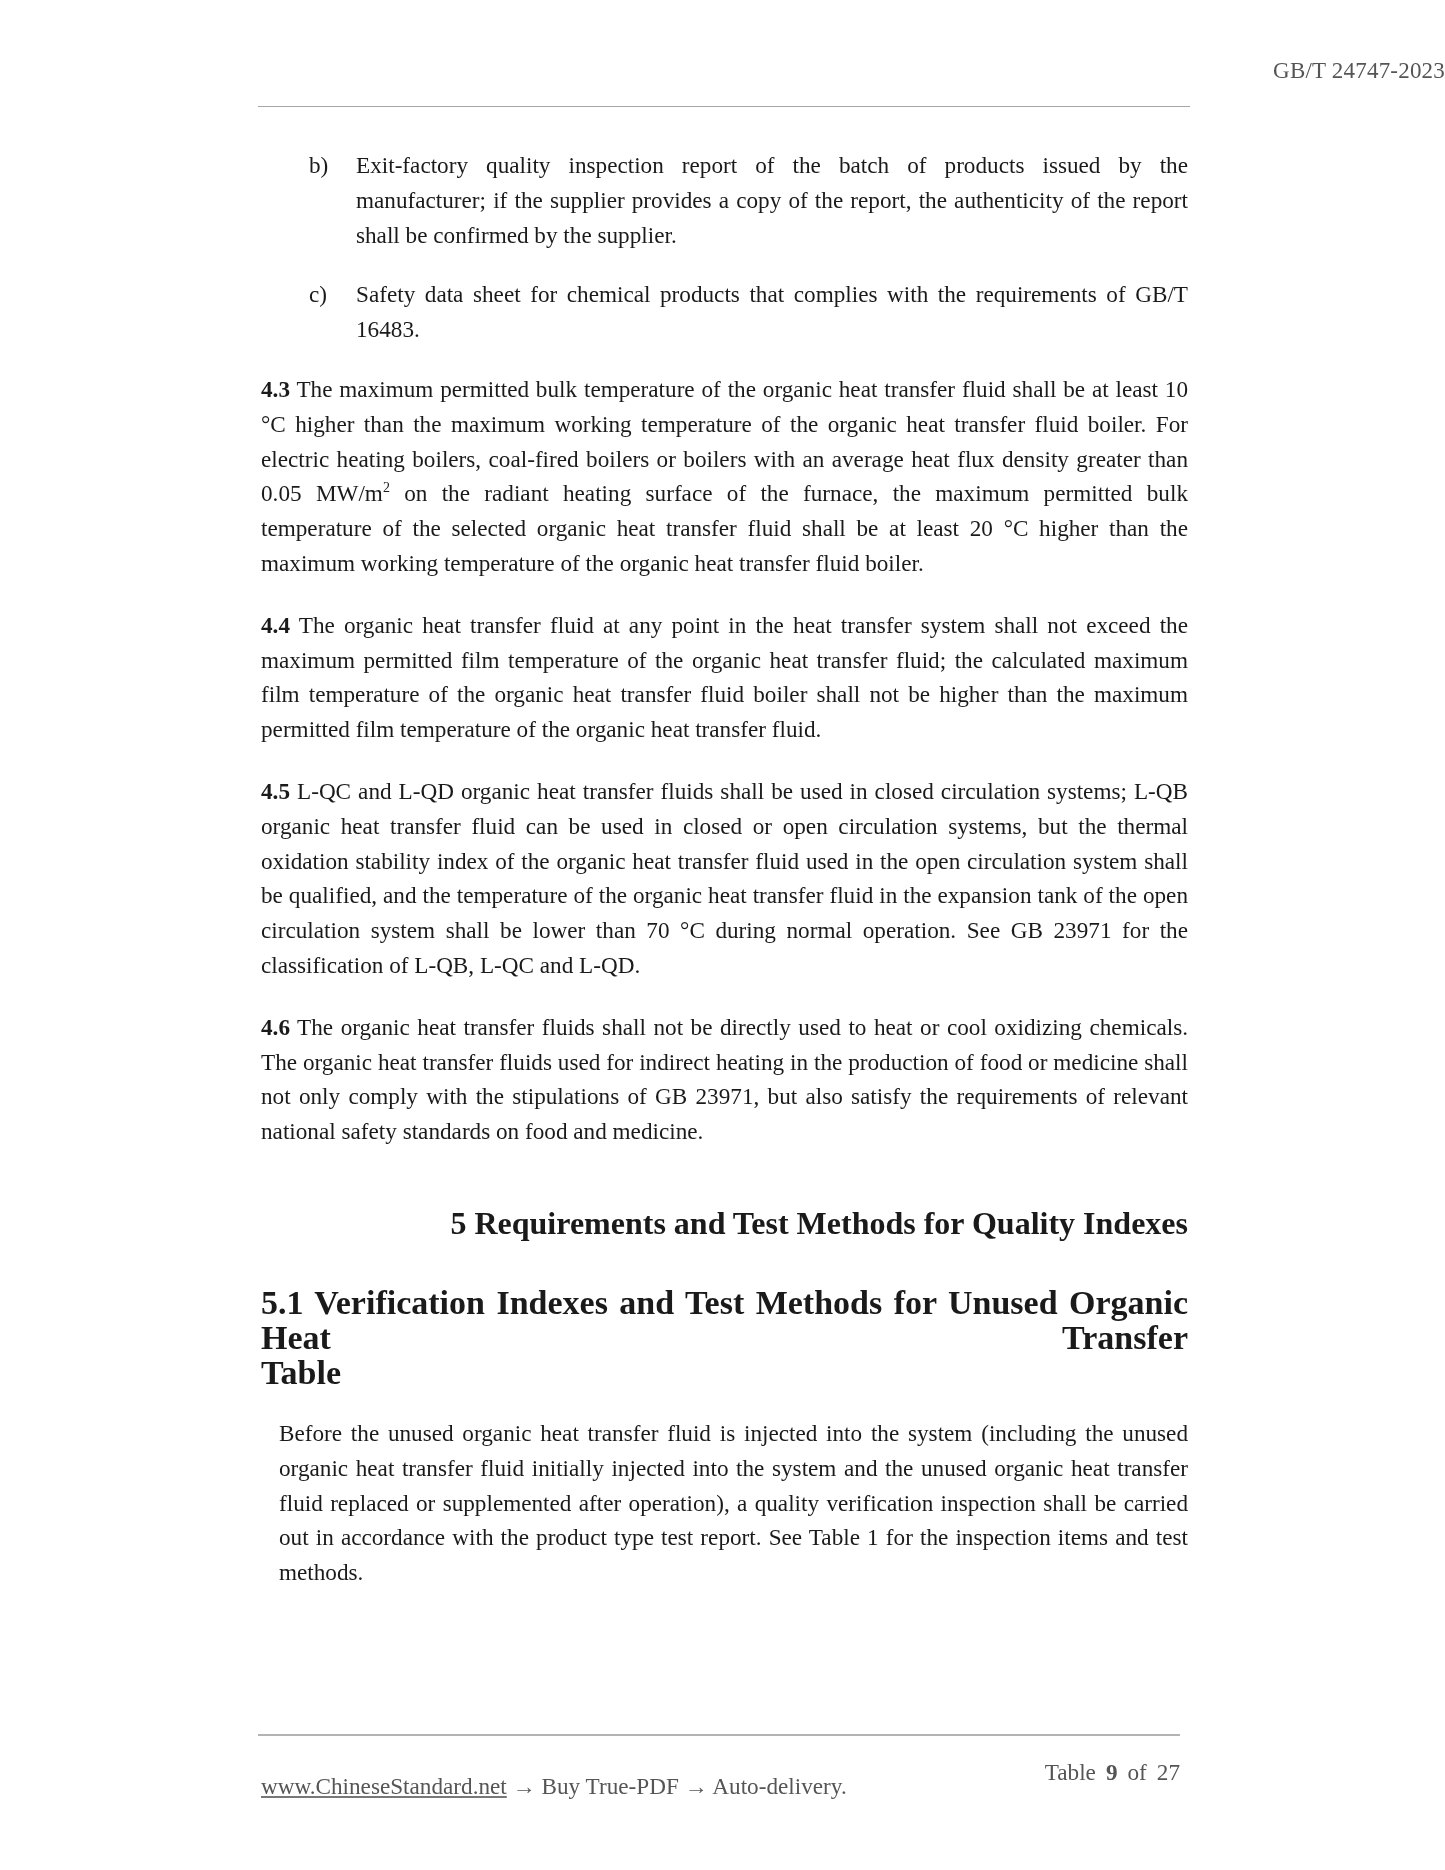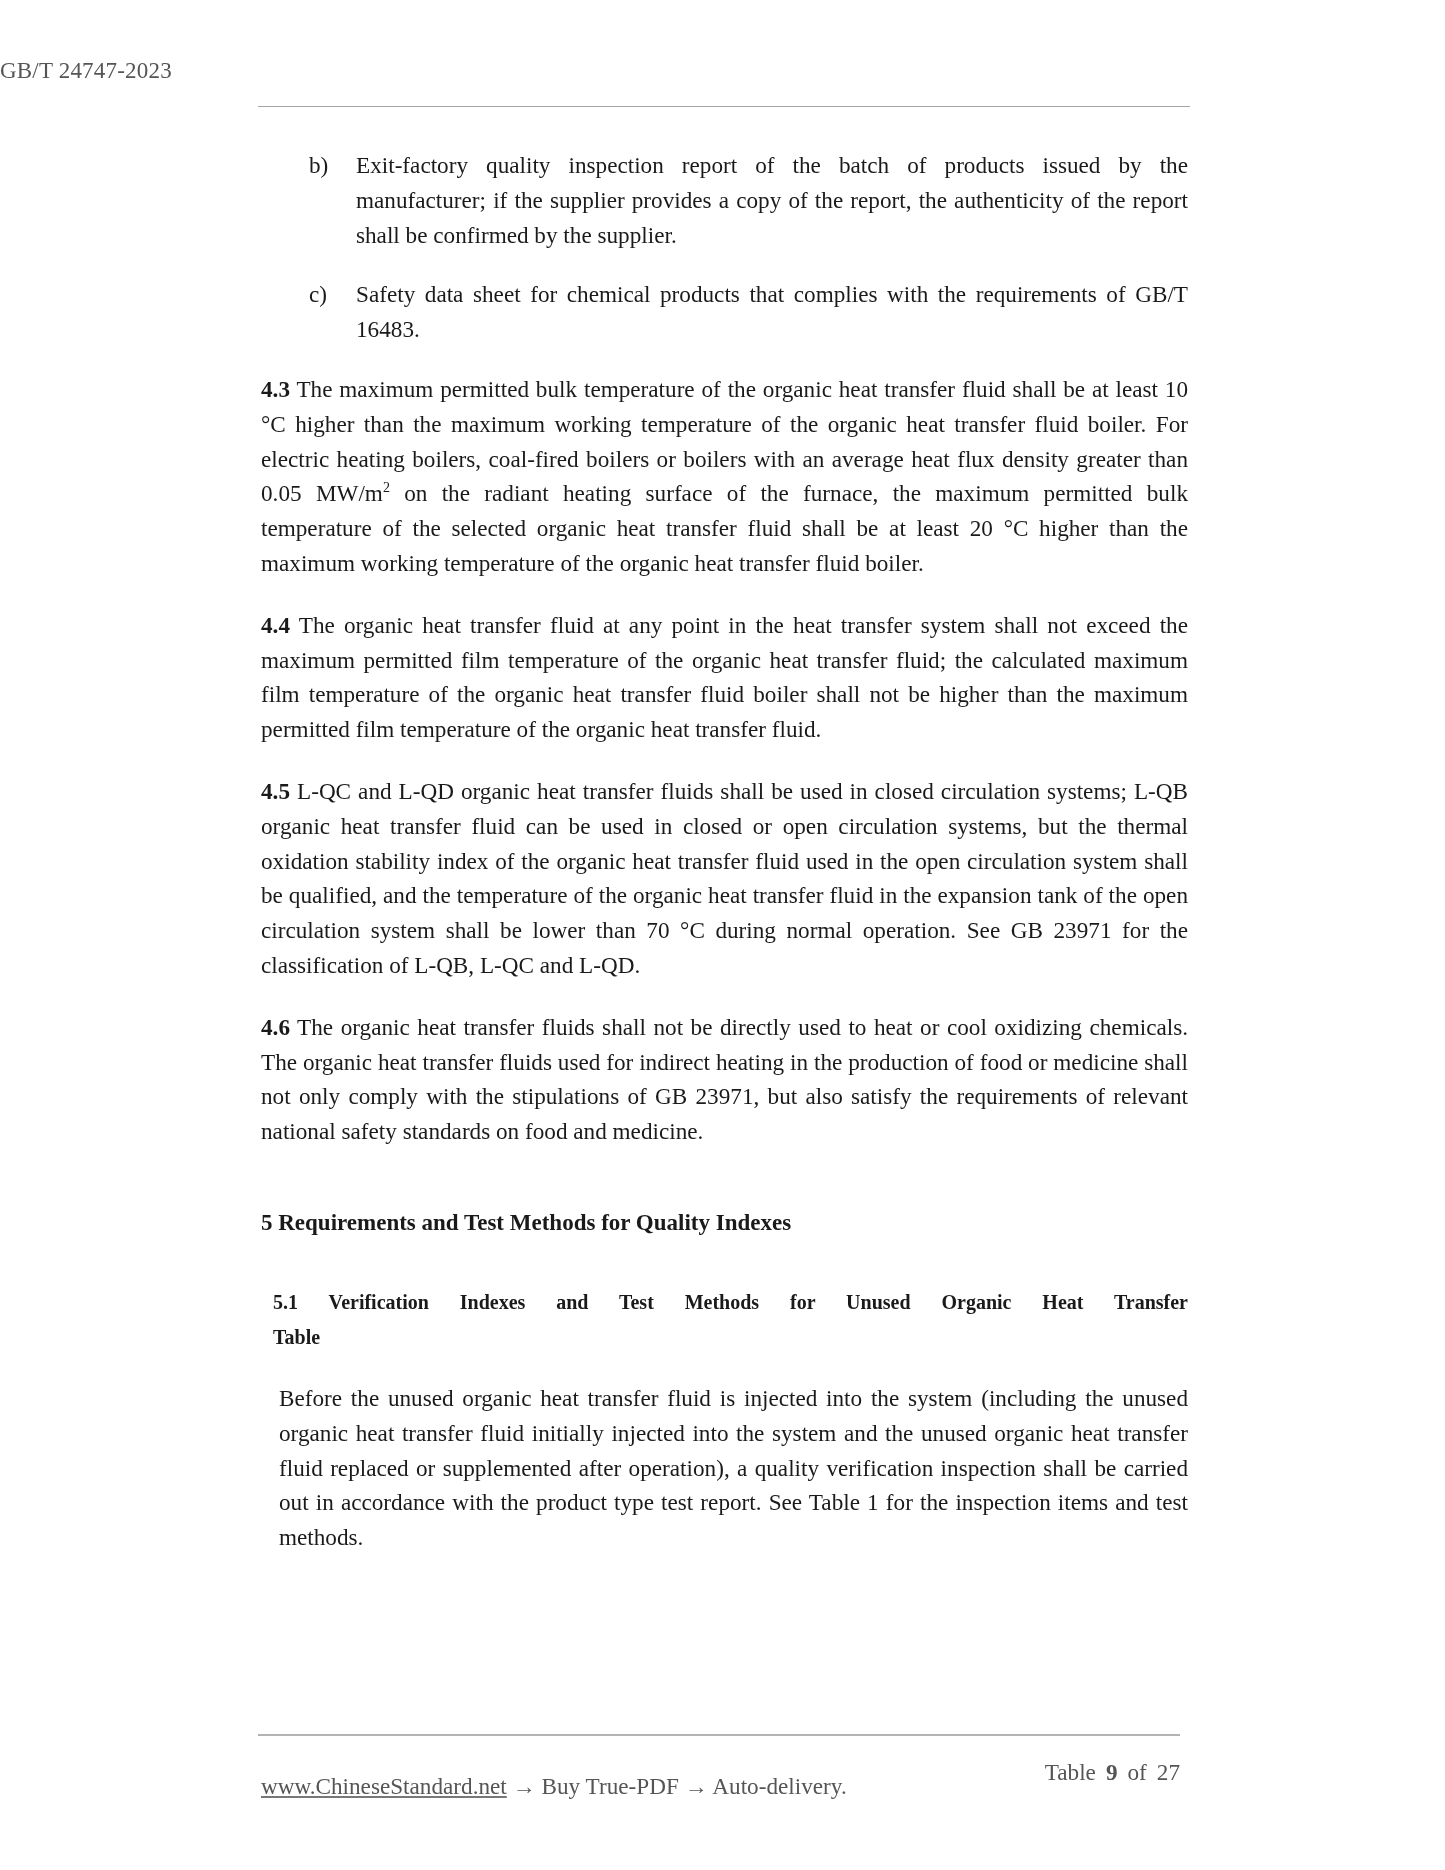--- a/index.html
+++ b/index.html
@@ -13,21 +13,21 @@
       position: relative;
       overflow: hidden;
       font-family: "Liberation Serif", "DejaVu Serif", serif;
       color: #1a1a1a;
     }
     .header-title {
       position: absolute;
       top: 58px;
       left: 0;
       width: 1445px;
-      text-align: left;
+      text-align: right;
       font-size: 23px;
       color: #555555;
       letter-spacing: 0.2px;
     }
     .header-rule {
       position: absolute;
       top: 106px;
       left: 258px;
       width: 932px;
       height: 0;
@@ -57,31 +57,31 @@
     }
     .clause-num {
       font-weight: bold;
     }
     sup {
       font-size: 14px;
       line-height: 0;
       vertical-align: 9px;
     }
     .h1 {
-      font-size: 23px;
+      font-size: 32px;
       font-weight: bold;
       line-height: 44px;
       margin: 52px 0 0 0;
-      text-align: left;
+      text-align: right;
     }
     .h2 {
-      font-size: 20px;
+      font-size: 34px;
       font-weight: bold;
       line-height: 35px;
-      margin: 40px 0 0 12px;
+      margin: 40px 0 0 0;
       text-align: justify;
       text-align-last: left;
     }
     .h2-first {
       text-align: justify;
       text-align-last: justify;
       display: block;
     }
     .body-after-h2 {
       margin-top: 26px;

